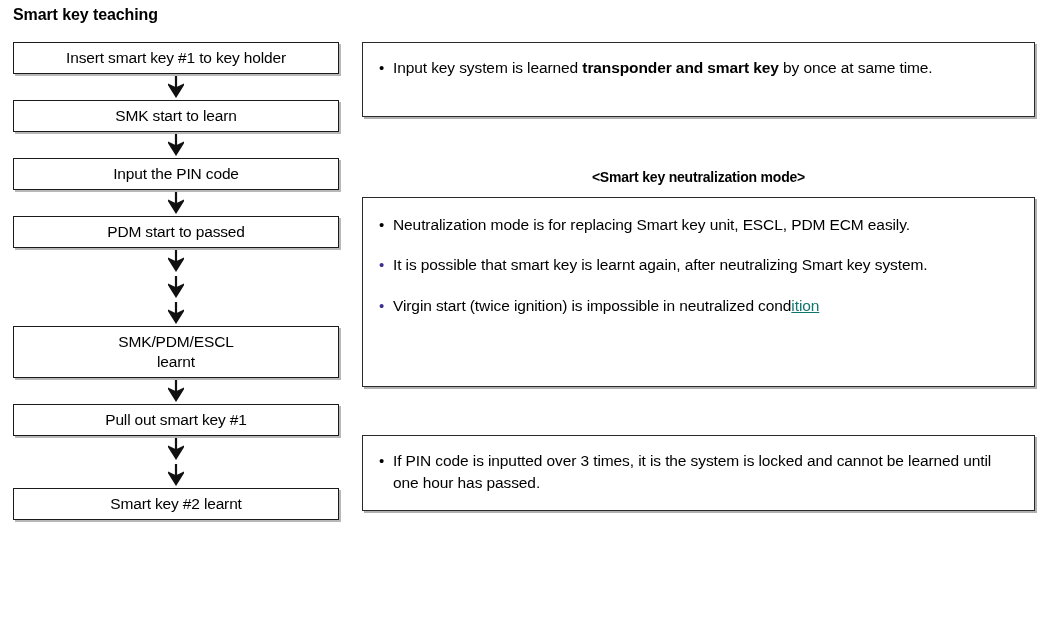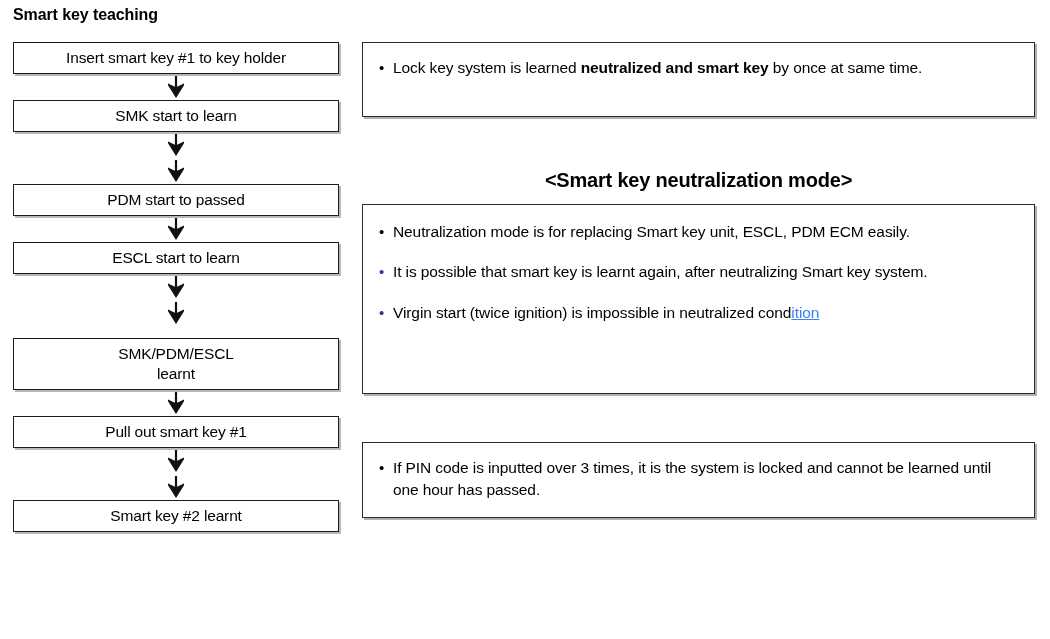--- a/index.html
+++ b/index.html
@@ -43,21 +43,21 @@
     display: flex;
     align-items: center;
     justify-content: center;
     text-align: center;
     font-size: 15.5px;
     line-height: 1.28;
     letter-spacing: -0.15px;
     padding: 2px 6px;
   }
   .flow-node.h1 { height: 32px; }
-  .flow-node.h2 { height: 52px; margin-top: 12px; }
+  .flow-node.h2 { height: 52px; }
   .flow-arrow {
     height: 26px;
     position: relative;
   }
   .flow-arrow svg {
     position: absolute;
     left: 50%;
     top: 50%;
     transform: translate(-50%, -50%);
     display: block;
@@ -73,21 +73,21 @@
   .note-box {
     box-sizing: border-box;
     width: 673px;
     border: 1.4px solid #2a2a2a;
     background: #ffffff;
     box-shadow: 2px 2px 0 0 #b0b0b0;
     padding: 14px 16px 12px 16px;
   }
   .note-heading {
     text-align: center;
-    font-size: 20px;
+    font-size: 14px;
     font-weight: bold;
     letter-spacing: -0.2px;
     width: 673px;
   }
   .bullet-line {
     display: flex;
     align-items: flex-start;
     font-size: 15.5px;
     line-height: 1.45;
     letter-spacing: -0.1px;
@@ -96,21 +96,21 @@
     flex: 0 0 auto;
     width: 14px;
     font-size: 15px;
     line-height: 1.45;
     text-align: left;
   }
   .bullet-dot.purple { color: #3b3194; }
   .bullet-dot.black  { color: #000000; }
   .bullet-text { flex: 1 1 auto; }
   .b { font-weight: bold; }
-  .tint { color: #3b82f6; text-decoration: underline; }
+  .tint { color: #0f766e; text-decoration: underline; }
 
   .spacer-18 { height: 18px; }
 </style>
 </head>
 <body>
 
 <div id="page-title">Smart key teaching</div>
 
 <div id="flowchart">
 
@@ -125,38 +125,38 @@
 
   <div class="flow-node h1">
     <span>SMK start to learn</span>
   </div>
   <div class="flow-arrow">
     <svg width="16" height="22" viewBox="0 0 16 22" aria-hidden="true">
       <path d="M8 0 L8 13 M8 20 L1.5 9.5 L8 12.5 L14.5 9.5 Z" fill="#111" stroke="#111" stroke-width="2.2" stroke-linejoin="miter"></path>
     </svg>
   </div>
 
+  <div class="flow-node h1">
+    <span>Input the PIN code</span>
+  </div>
   <div class="flow-arrow">
     <svg width="16" height="22" viewBox="0 0 16 22" aria-hidden="true">
       <path d="M8 0 L8 13 M8 20 L1.5 9.5 L8 12.5 L14.5 9.5 Z" fill="#111" stroke="#111" stroke-width="2.2" stroke-linejoin="miter"></path>
     </svg>
   </div>
 
   <div class="flow-node h1">
     <span>PDM start to passed</span>
   </div>
   <div class="flow-arrow">
     <svg width="16" height="22" viewBox="0 0 16 22" aria-hidden="true">
       <path d="M8 0 L8 13 M8 20 L1.5 9.5 L8 12.5 L14.5 9.5 Z" fill="#111" stroke="#111" stroke-width="2.2" stroke-linejoin="miter"></path>
     </svg>
   </div>
 
-  <div class="flow-node h1">
-    <span>ESCL start to learn</span>
-  </div>
   <div class="flow-arrow">
     <svg width="16" height="22" viewBox="0 0 16 22" aria-hidden="true">
       <path d="M8 0 L8 13 M8 20 L1.5 9.5 L8 12.5 L14.5 9.5 Z" fill="#111" stroke="#111" stroke-width="2.2" stroke-linejoin="miter"></path>
     </svg>
   </div>
 
   <div class="flow-arrow">
     <svg width="16" height="22" viewBox="0 0 16 22" aria-hidden="true">
       <path d="M8 0 L8 13 M8 20 L1.5 9.5 L8 12.5 L14.5 9.5 Z" fill="#111" stroke="#111" stroke-width="2.2" stroke-linejoin="miter"></path>
     </svg>
@@ -193,21 +193,21 @@
     <span>Smart key #2 learnt</span>
   </div>
 
 </div>
 
 <div id="right-col">
 
   <div class="note-box" style="height:75px;">
     <div class="bullet-line">
       <span class="bullet-dot black">•</span>
-      <span class="bullet-text"><span>Lock key system is learned </span><span class="b">neutralized and smart key</span><span> by once at same  time.</span></span>
+      <span class="bullet-text"><span>Input key system is learned </span><span class="b">transponder and smart key</span><span> by once at same  time.</span></span>
     </div>
   </div>
 
   <div style="height:52px;"></div>
 
   <div class="note-heading">&lt;Smart key neutralization mode&gt;</div>
 
   <div style="height:12px;"></div>
 
   <div class="note-box" style="height:190px; padding-top:16px;">

